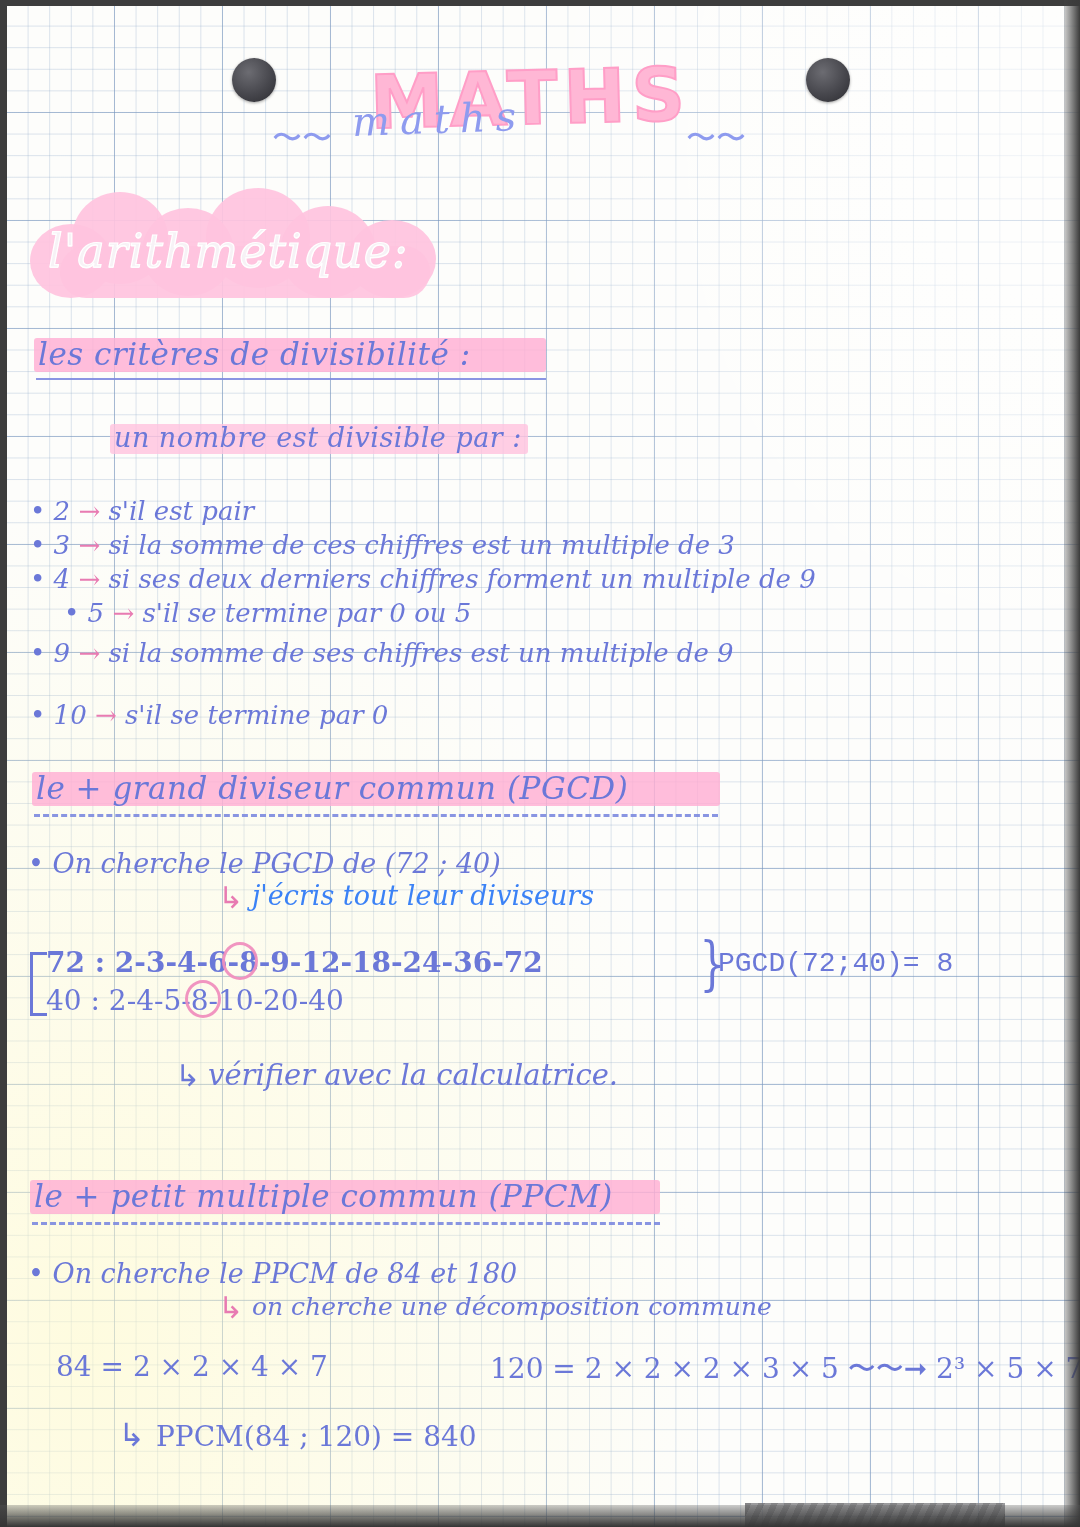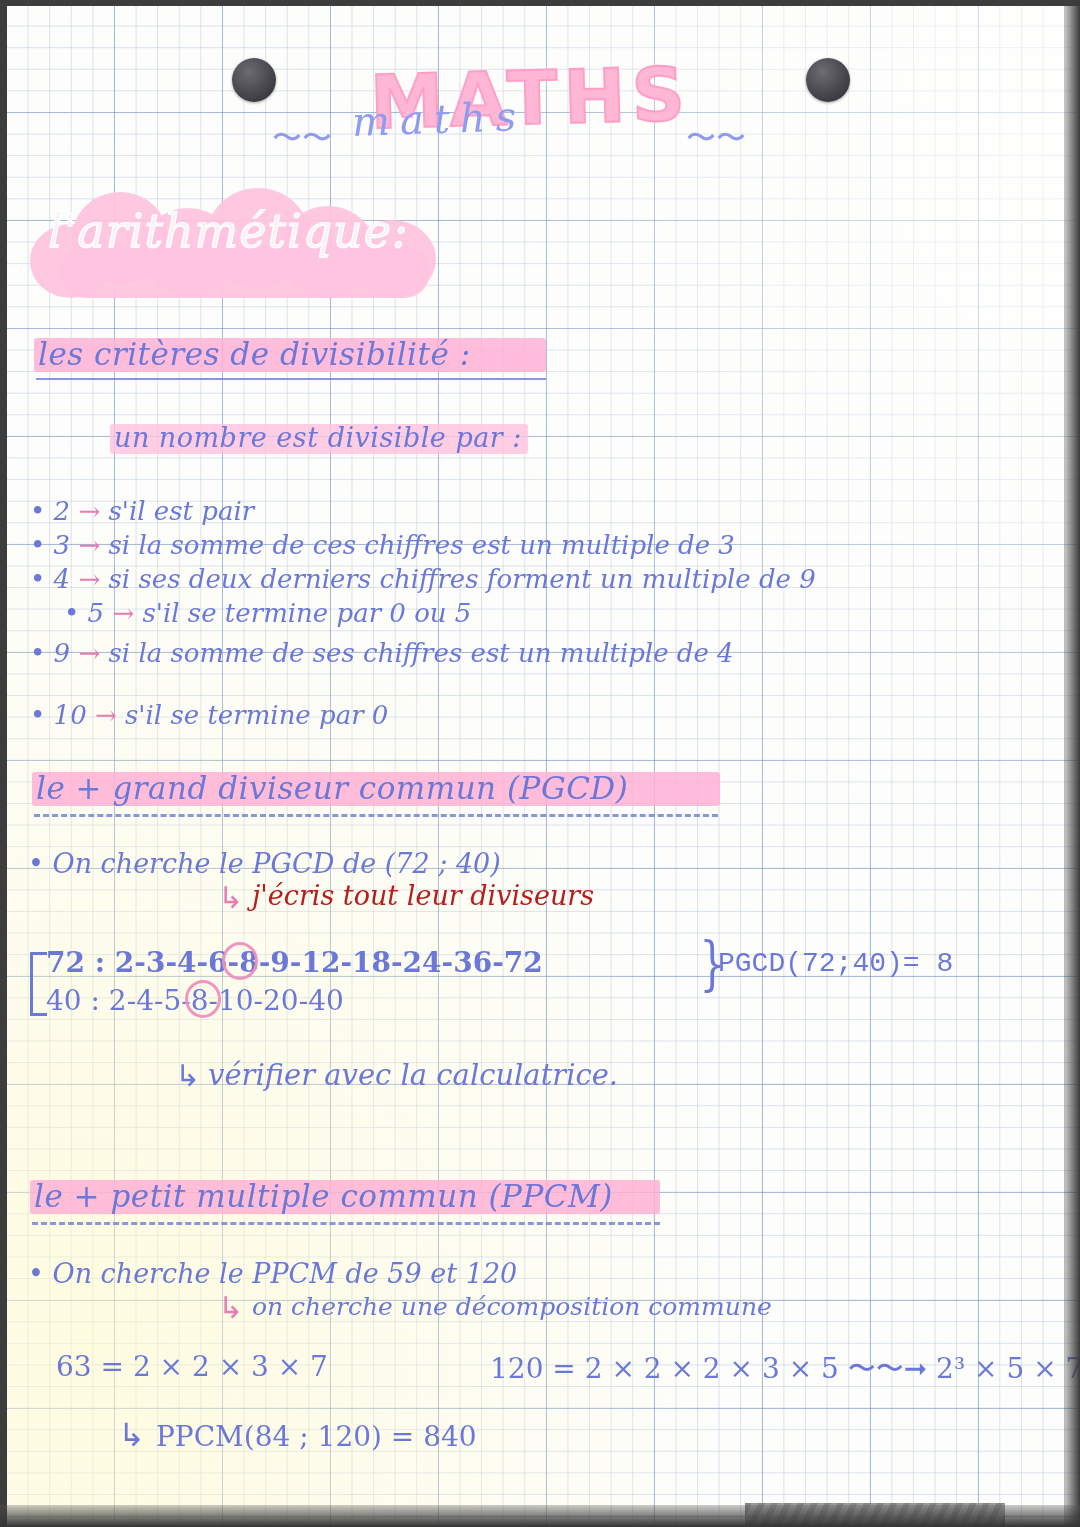--- a/index.html
+++ b/index.html
@@ -108,21 +108,21 @@
     width: 418px; height: 116px;
   }
   .cloud span {
     position: absolute;
     background: #ffc3de;
     border-radius: 50%;
     opacity: 0.92;
   }
   .heading-main {
     position: absolute;
-    left: 48px; top: 204px;
+    left: 48px; top: 224px;
     font-family: "DejaVu Serif", serif;
     font-style: italic;
     font-size: 46px;
     color: #f7f2f6;
     -webkit-text-stroke: 1.2px #ffffff;
     letter-spacing: 1px;
     text-shadow: 0 1px 0 rgba(255,255,255,0.9);
   }
 
   
@@ -235,56 +235,56 @@
   <div class="sub-title" style="left:38px; top:336px; font-size:31px;">les critères de divisibilité :</div>
   <div class="solid-underline" style="left:36px; top:378px; width:510px;"></div>
 
   <div class="hl hl-soft" style="left:110px; top:424px; width:418px; height:30px;"></div>
   <div class="sub-title" style="left:114px; top:422px; font-size:27px;">un nombre est divisible par :</div>
 
   <div class="bullet-line" style="left:30px; top:496px;">• 2 <span style="color:#e87bb2;">→</span> <span>s'il est pair</span></div>
   <div class="bullet-line" style="left:30px; top:530px;">• 3 <span style="color:#e87bb2;">→</span> <span>si la somme de ces chiffres est un multiple de 3</span></div>
   <div class="bullet-line" style="left:30px; top:564px;">• 4 <span style="color:#e87bb2;">→</span> <span>si ses deux derniers chiffres forment un multiple de 9</span></div>
   <div class="bullet-line" style="left:30px; top:598px;margin-left:34px;">• 5 <span style="color:#e87bb2;">→</span> <span>s'il se termine par 0 ou 5</span></div>
-  <div class="bullet-line" style="left:30px; top:638px;">• 9 <span style="color:#e87bb2;">→</span> <span>si la somme de ses chiffres est un multiple de 4</span></div>
+  <div class="bullet-line" style="left:30px; top:638px;">• 9 <span style="color:#e87bb2;">→</span> <span>si la somme de ses chiffres est un multiple de 9</span></div>
   <div class="bullet-line" style="left:30px; top:700px;text-align:center;">• 10 <span style="color:#e87bb2;">→</span> <span>s'il se termine par 0</span></div>
 
   <div class="hl" style="left:32px; top:772px; width:688px; height:34px;"></div>
   <div class="sub-title" style="left:36px; top:770px; font-size:31px;">le + grand diviseur commun (PGCD)</div>
   <div class="dash-underline" style="left:34px; top:814px; width:684px;"></div>
 
   <div class="bullet-line" style="left:28px; top:848px; font-size:27px;">• <span>On cherche le PGCD de (72 ; 40)</span></div>
 
   <div class="arrow-pink" style="left:218px; top:880px; font-size:30px;">↳</div>
-  <div class="bullet-line" style="left:252px; top:880px; font-size:27px; color:#b91c1c;">j'écris tout leur diviseurs</div>
+  <div class="bullet-line" style="left:252px; top:880px; font-size:27px; color:#3b82f6;">j'écris tout leur diviseurs</div>
 
   <div class="bracket-left" style="left:30px; top:952px; height:58px;"></div>
 
   <div class="bullet-line" style="left:46px; top:946px; font-size:28px; font-style:normal;font-weight:bold;">72 : 2-3-4-6-8-9-12-18-24-36-72</div>
   <div class="bullet-line" style="left:46px; top:984px; font-size:28px; font-style:normal;">40 : 2-4-5-8-10-20-40</div>
 
   <div class="circle-mark" style="left:222px; top:942px;"></div>
   <div class="circle-mark" style="left:185px; top:980px;"></div>
 
   <div class="brace" style="left:694px; top:930px;">}</div>
   <div class="bullet-line" style="left:718px; top:948px; font-size:28px; font-style:normal;font-family:Liberation Mono, monospace;">PGCD(72;40)= 8</div>
 
   <div class="arrow-pink" style="left:175px; top:1058px; font-size:30px; color:#6b78d8;">↳</div>
   <div class="bullet-line" style="left:208px; top:1058px; font-size:29px;">vérifier avec la calculatrice.</div>
 
   <div class="hl" style="left:30px; top:1180px; width:630px; height:34px;"></div>
   <div class="sub-title" style="left:34px; top:1178px; font-size:31px;">le + petit multiple commun (PPCM)</div>
   <div class="dash-underline" style="left:32px; top:1222px; width:628px;"></div>
 
-  <div class="bullet-line" style="left:28px; top:1258px; font-size:27px;">• <span>On cherche le PPCM de 59 et 120</span></div>
+  <div class="bullet-line" style="left:28px; top:1258px; font-size:27px;">• <span>On cherche le PPCM de 84 et 180</span></div>
 
   <div class="arrow-pink" style="left:218px; top:1290px; font-size:30px;">↳</div>
   <div class="bullet-line" style="left:252px; top:1292px; font-size:25px;">on cherche une décomposition commune</div>
 
-  <div class="bullet-line" style="left:56px; top:1350px; font-size:28px; font-style:normal;">63 = 2 × 2 × 3 × 7</div>
+  <div class="bullet-line" style="left:56px; top:1350px; font-size:28px; font-style:normal;">84 = 2 × 2 × 4 × 7</div>
   <div class="bullet-line" style="left:490px; top:1350px; font-size:28px; font-style:normal;"><span>120 = 2 × 2 × 2 × 3 × 5</span> <span style="color:#6b78d8;">〜〜➞</span> <span>2³ × 5 × 7 = 840</span></div>
 
   <div class="arrow-pink" style="left:118px; top:1416px; font-size:32px; color:#6b78d8;">↳</div>
   <div class="bullet-line" style="left:156px; top:1420px; font-size:28px; font-style:normal;">PPCM(84 ; 120) = 840</div>
 
   <div class="tape"></div>
   <div class="edge edge-left"></div>
   <div class="edge edge-top"></div>
   <div class="edge edge-right"></div>
   <div class="edge edge-bottom"></div>

